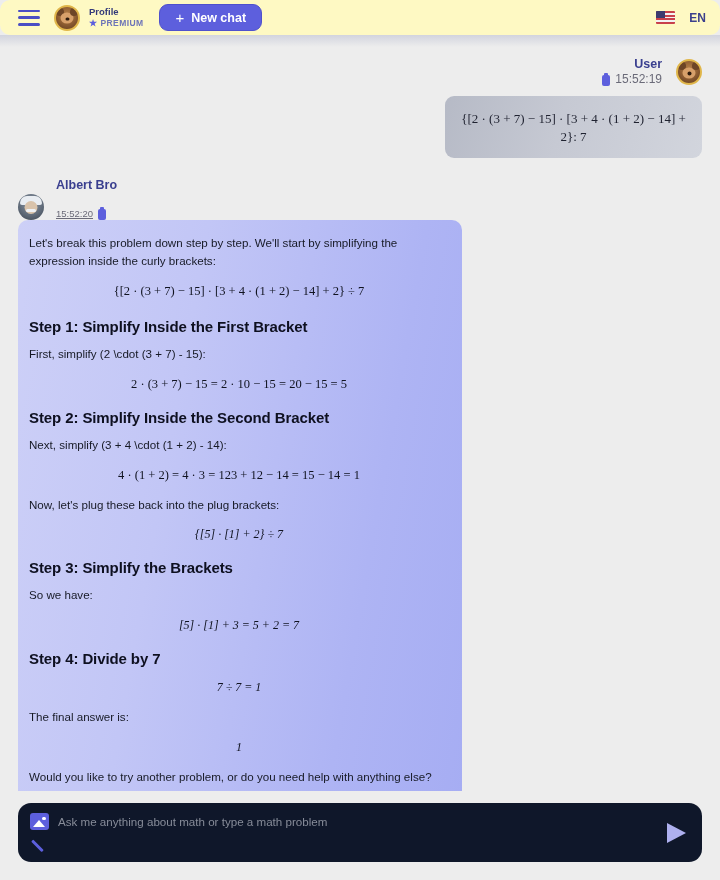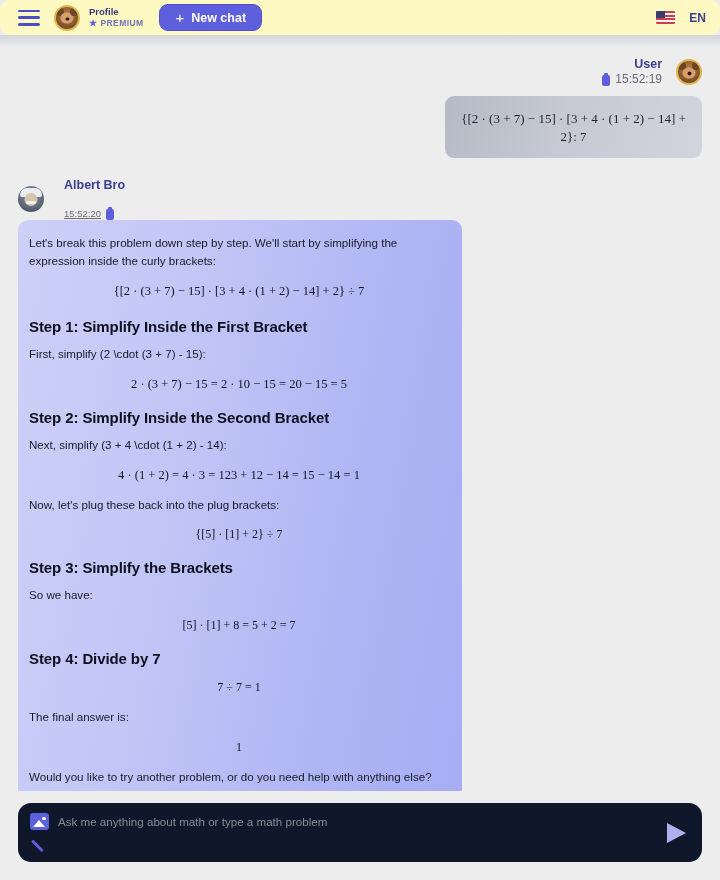--- a/index.html
+++ b/index.html
@@ -131,21 +131,21 @@
     background: linear-gradient(105deg, #b6bac6 0%, #c6c9d3 45%, #d2d5dd 100%);
     border-radius: 9px;
     padding: 13px 10px;
     text-align: center;
     color: #1f2230;
   }
   .math { font-family: "Liberation Serif", serif; font-size: 13px; }
 
   
   .msg-bot { margin-top: 20px; }
-  .meta-left { display: flex; align-items: center; gap: 20px; }
+  .meta-left { display: flex; align-items: flex-end; gap: 12px; }
   .avatar-bot {
     width: 26px; height: 26px; border-radius: 50%; flex: 0 0 auto;
     background: radial-gradient(circle at 50% 35%, #8f9aa8 0%, #5d6876 60%, #39414d 100%);
     position: relative; overflow: hidden;
   }
   .avatar-bot .hair {
     position: absolute; left: 2px; right: 2px; top: 2px; height: 9px;
     background: #e9edf2; border-radius: 7px 7px 2px 2px;
   }
   .avatar-bot .head {
@@ -161,21 +161,21 @@
 
   .bubble-bot {
     width: 444px;
     background: linear-gradient(100deg, #cdd0f7 0%, #c2c6f6 35%, #aeb4f4 75%, #a6adf3 100%);
     border-radius: 10px;
     padding: 14px 13px 16px 11px;
     color: #171a26;
   }
   .p { font-size: 11.6px; line-height: 1.62; margin: 0; }
   .eq { text-align: center; margin: 13px 0 13px 0; font-family: "Liberation Serif", serif; font-size: 12.5px; color: #101320; }
-  .eq-sm { font-size: 12px; }
+  .eq-sm { font-size: 12px; font-style: italic; }
   .h3 {
     font-size: 15px; font-weight: bold; color: #0e1020;
     margin: 17px 0 10px 0; letter-spacing: -0.1px;
   }
   .h3.first { margin-top: 19px; }
 
   
   .composer-wrap {
     position: absolute; left: 0; right: 0; bottom: 0;
     height: 89px;
@@ -304,21 +304,21 @@
       <div class="eq">2 · (3 + 7) − 15 = 2 · 10 − 15 = 20 − 15 = 5</div>
 
       <div class="h3">Step 2: Simplify Inside the Second Bracket</div>
       <p class="p">Next, simplify (3 + 4 \cdot (1 + 2) - 14):</p>
       <div class="eq">4 · (1 + 2) = 4 · 3 = 123 + 12 − 14 = 15 − 14 = 1</div>
       <p class="p">Now, let's plug these back into the plug brackets:</p>
       <div class="eq eq-sm">{[5] · [1] + 2} ÷ 7</div>
 
       <div class="h3">Step 3: Simplify the Brackets</div>
       <p class="p">So we have:</p>
-      <div class="eq eq-sm">[5] · [1] + 8 = 5 + 2 = 7</div>
+      <div class="eq eq-sm">[5] · [1] + 3 = 5 + 2 = 7</div>
 
       <div class="h3">Step 4: Divide by 7</div>
       <div class="eq eq-sm">7 ÷ 7 = 1</div>
       <p class="p">The final answer is:</p>
       <div class="eq eq-sm">1</div>
 
       <p class="p">Would you like to try another problem, or do you need help with anything else?</p>
     </div>
 
   </div>

